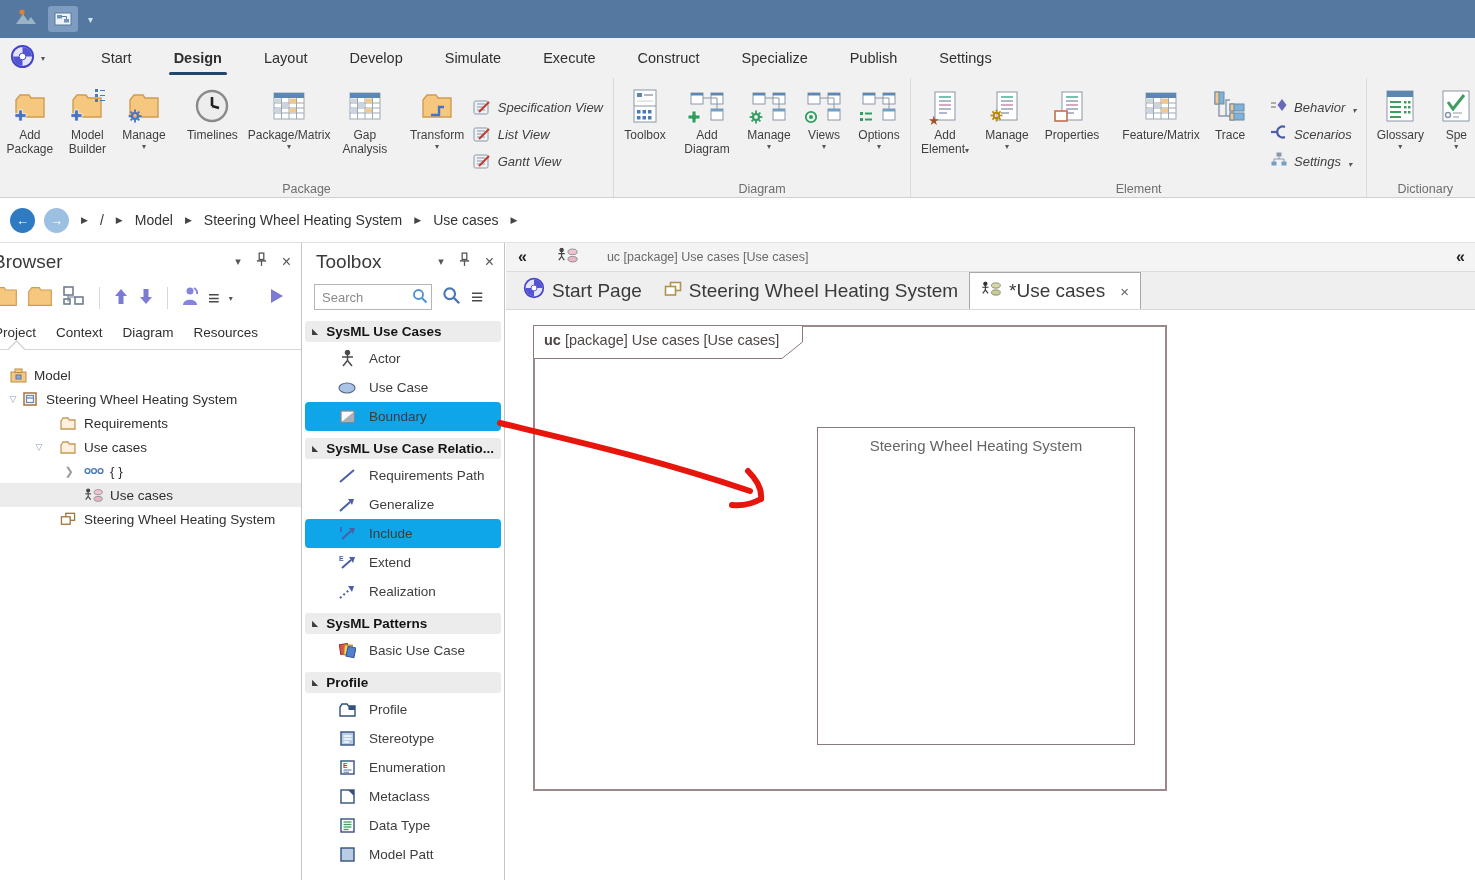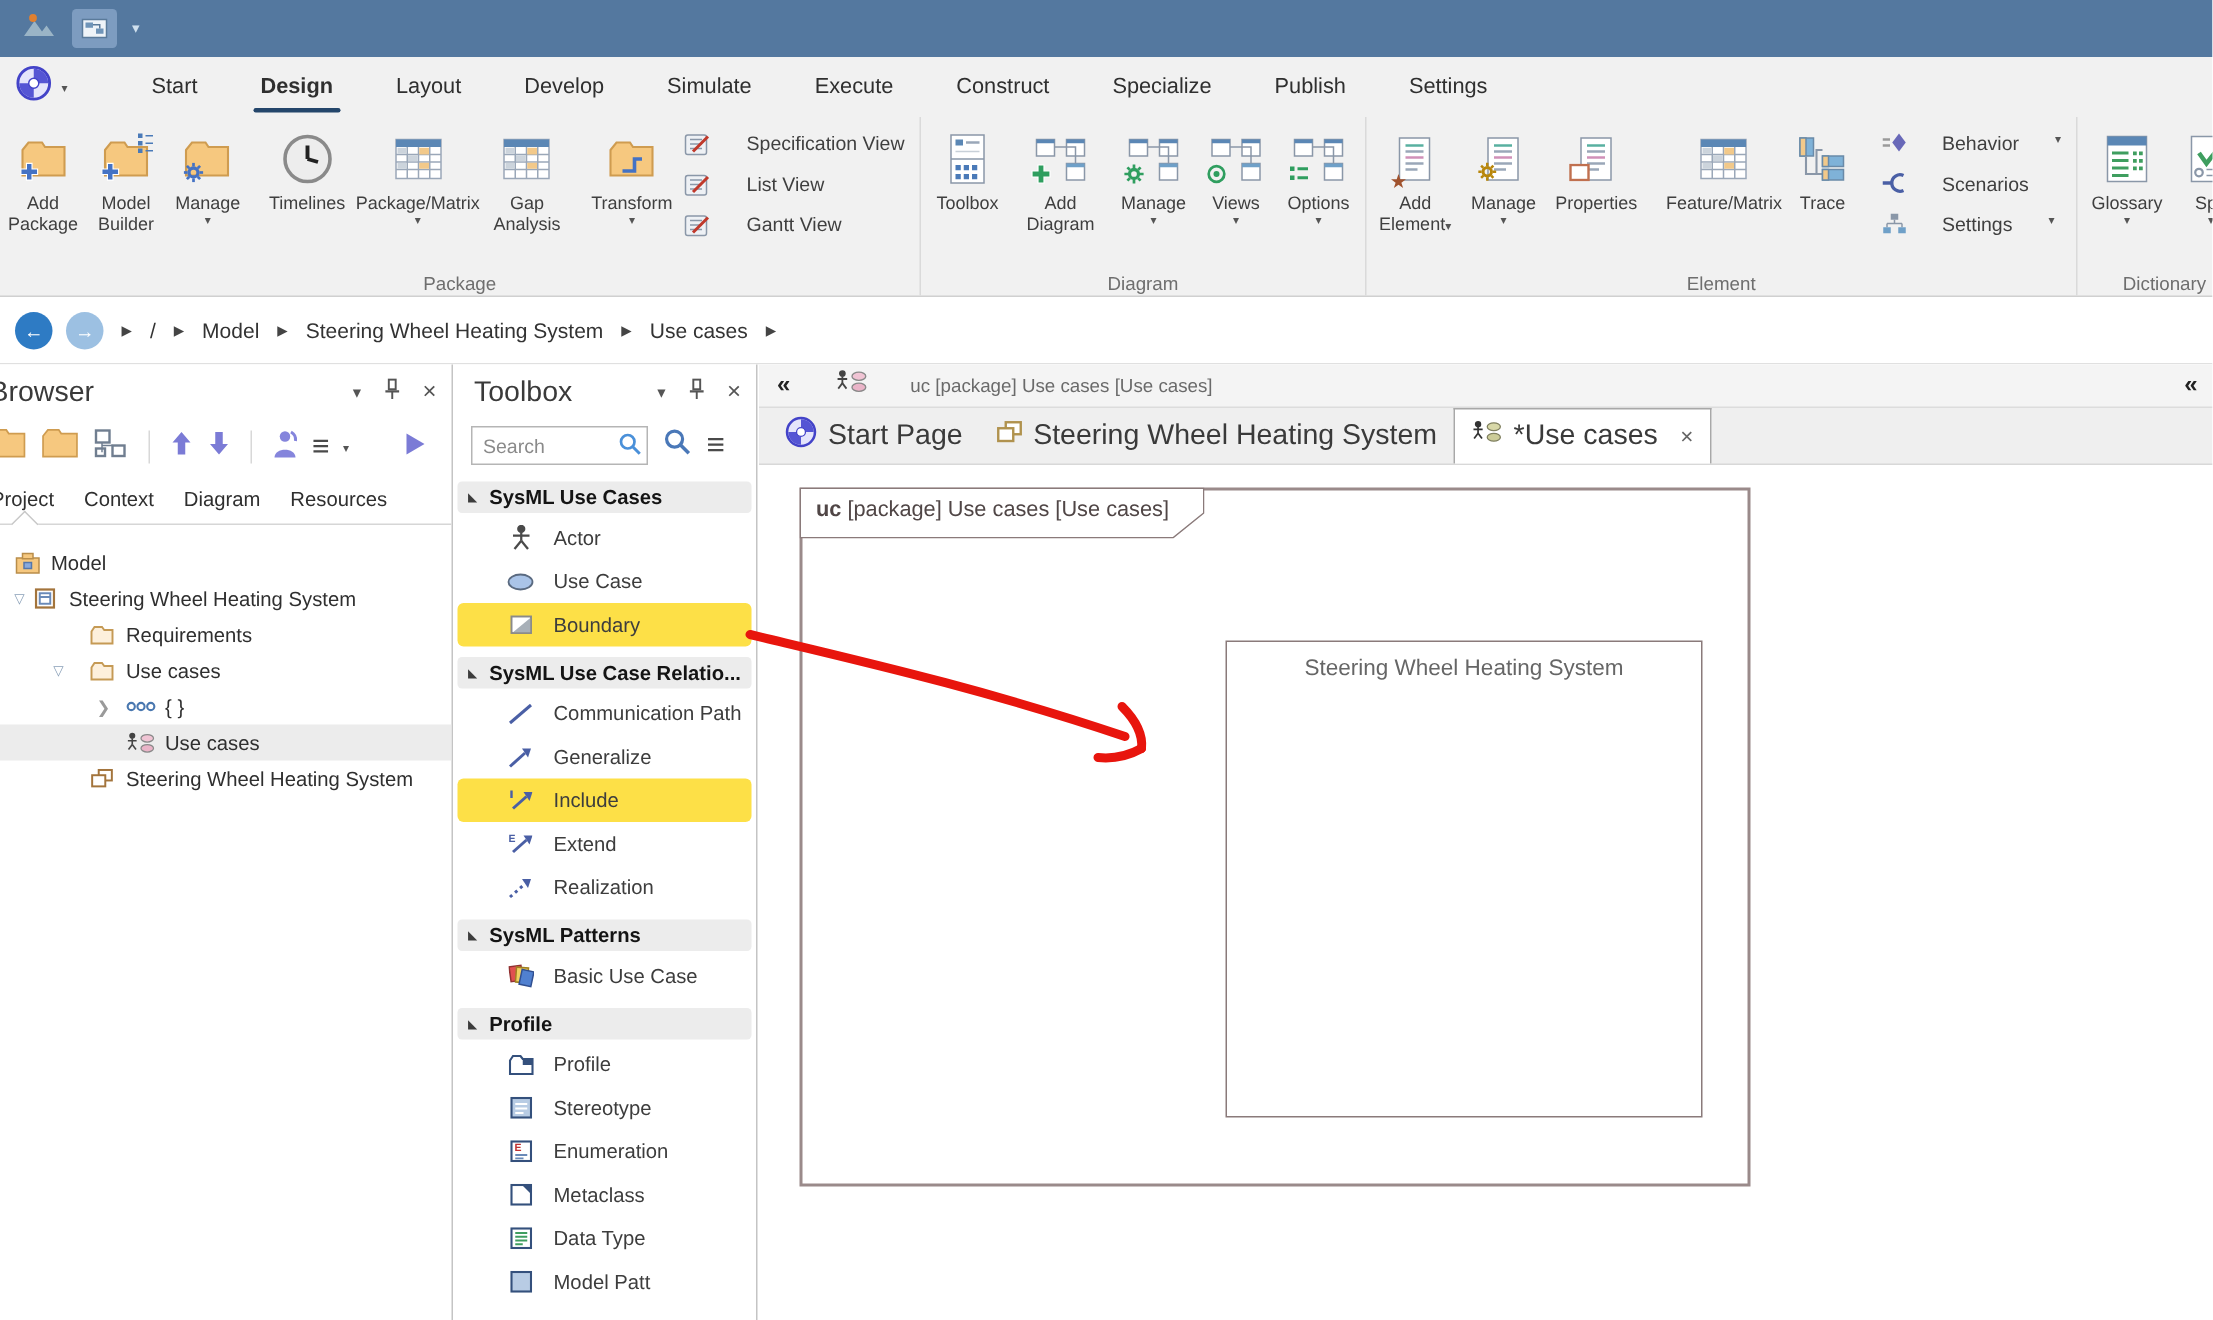--- a/index.html
+++ b/index.html
@@ -23,21 +23,21 @@
   
   #ribbonbody { position:absolute; left:0; top:78px; width:1475px; height:120px; background:#f1f1f1; border-bottom:1px solid #d0d0d0; display:flex; }
   .rgroup { position:relative; height:100%; border-right:1px solid #dadada; padding:2px 2px 18px 2px; display:flex; align-items:flex-start; }
   .gname { position:absolute; bottom:1px; left:0; right:0; text-align:center; font-size:12.5px; color:#6e6e6e; }
   .rbtn { display:flex; flex-direction:column; align-items:center; padding-top:4px; }
   .rbtn .ic { height:44px; display:flex; align-items:center; justify-content:center; position:relative; }
   .rbtn .lbl { font-size:12px; line-height:14px; color:#3f3f3f; text-align:center; }
   .car { font-size:8px; color:#555; }
   .vsep { width:1px; background:#dcdcdc; margin:8px 5px 24px 5px; }
   .stack { display:flex; flex-direction:column; justify-content:flex-start; padding-top:8px; }
-  .sbtn { display:flex; align-items:flex-start; gap:24px; height:27px; font-size:13px; color:#3f3f3f; padding:0 8px 0 4px; white-space:nowrap; }
+  .sbtn { display:flex; align-items:flex-end; gap:7px; height:27px; font-size:13px; color:#3f3f3f; padding:0 8px 0 4px; white-space:nowrap;font-style:italic; }
   .badge { position:absolute; }
 
   
   #breadcrumb { position:absolute; left:0; top:198px; width:1475px; height:45px; background:#fff; border-bottom:1px solid #e0e0e0; display:flex; align-items:center; gap:9px; padding-left:10px; }
   .bc-btn { width:25px; height:25px; border-radius:50%; color:#fff; font-size:13px; font-weight:bold; display:flex; align-items:center; justify-content:center; }
   .bc-back { background:#2e7bc4; }
   .bc-fwd  { background:#9cc0e2; }
   .bc-sep { color:#444; font-size:9px; padding:0 3px; }
   .bc-item { font-size:14px; color:#333; }
 
@@ -70,21 +70,21 @@
   #toolboxpanel .panel-head { padding-left:14px; }
   .searchrow { height:34px; display:flex; align-items:center; gap:10px; padding-left:12px; }
   .searchbox { position:relative; width:118px; height:26px; }
   .searchbox input { width:100%; height:100%; border:1px solid #b5b5b5; font-size:13px; padding:0 24px 0 7px; color:#6d28d9; outline:none; font-family:"Liberation Sans",sans-serif; }
   .searchbox input::placeholder { color:#8a8a8a; }
   .searchbox .mag { position:absolute; right:4px; top:4px; }
   .tsection { margin:7px 3px 2px 3px; height:21px; background:#ececec; border-radius:3px; display:flex; align-items:center; gap:8px; padding-left:7px; }
   .tsection .tri { font-size:8px; color:#3c3c3c; }
   .tsection .ttl { font-size:13.5px; font-weight:bold; color:#141414; white-space:nowrap; }
   .titem { height:29px; display:flex; align-items:center; padding-left:32px; margin:0 3px; border-radius:4px; }
-  .titem.hl { background:#fde047; }
+  .titem.hl { background:#0ea5e9; }
   .titem .iico { width:20px; display:flex; justify-content:center; margin-right:12px; flex:0 0 auto; }
   .titem .ilbl { font-size:13.5px; color:#3d3d3d; white-space:nowrap; }
 
   
   #editor { position:absolute; left:506px; top:0; width:969px; height:637px; background:#fff; }
   #edheader { height:29px; background:#f4f4f4; border-bottom:1px solid #dcdcdc; display:flex; align-items:center; }
   .chevL { font-size:16px; font-weight:bold; color:#222; padding-left:12px; }
   #edheader .uc-ic { margin-left:30px; }
   #edheader .hdr-lbl { margin-left:28px; font-size:12.5px; color:#6a6a6a; }
   #edheader .chevR { margin-left:auto; padding-right:10px; font-size:16px; font-weight:bold; color:#222; }
@@ -782,21 +782,21 @@
     <div class="tsection">
       <span class="tri">◣</span>
       <span class="ttl">SysML Use Case Relatio...</span>
     </div>
     <div class="titem">
       <span class="iico">
           <svg width="16" height="14" viewBox="0 0 16 14">
             <line x1="1" y1="13" x2="15" y2="1" stroke="#4a5fa5" stroke-width="2"></line>
           </svg>
         </span>
-      <span class="ilbl">Communication Path</span>
+      <span class="ilbl">Requirements Path</span>
     </div>
     <div class="titem">
       <span class="iico">
           <svg width="16" height="14" viewBox="0 0 16 14">
             <line x1="1" y1="13" x2="11" y2="4" stroke="#4a5fa5" stroke-width="2"></line>
             <path d="M9 1 L15 1 L13 7 Z" fill="#4a5fa5"></path>
           </svg>
         </span>
       <span class="ilbl">Generalize</span>
     </div>

